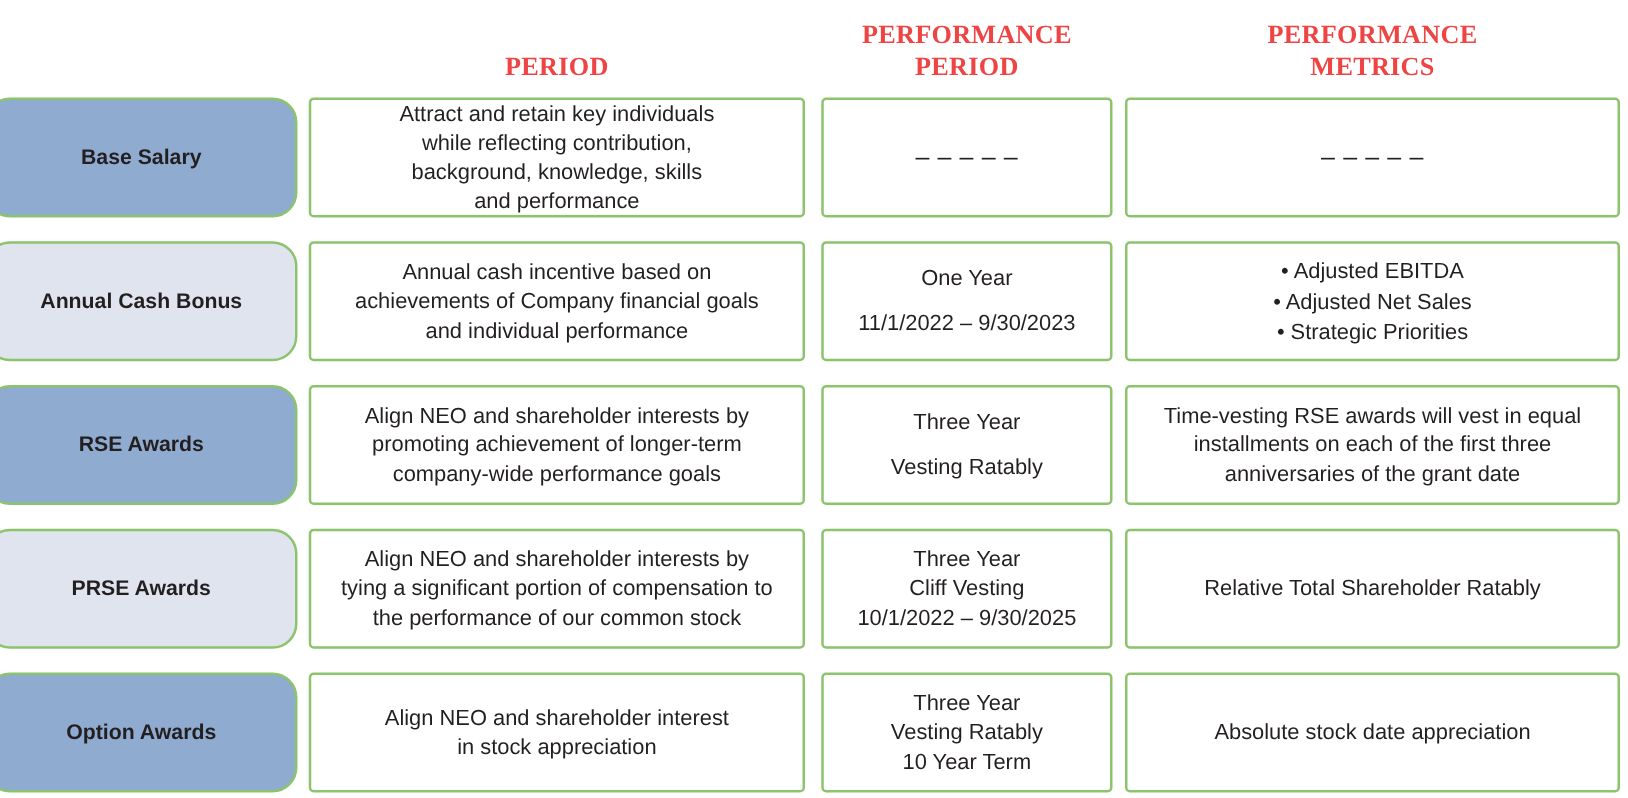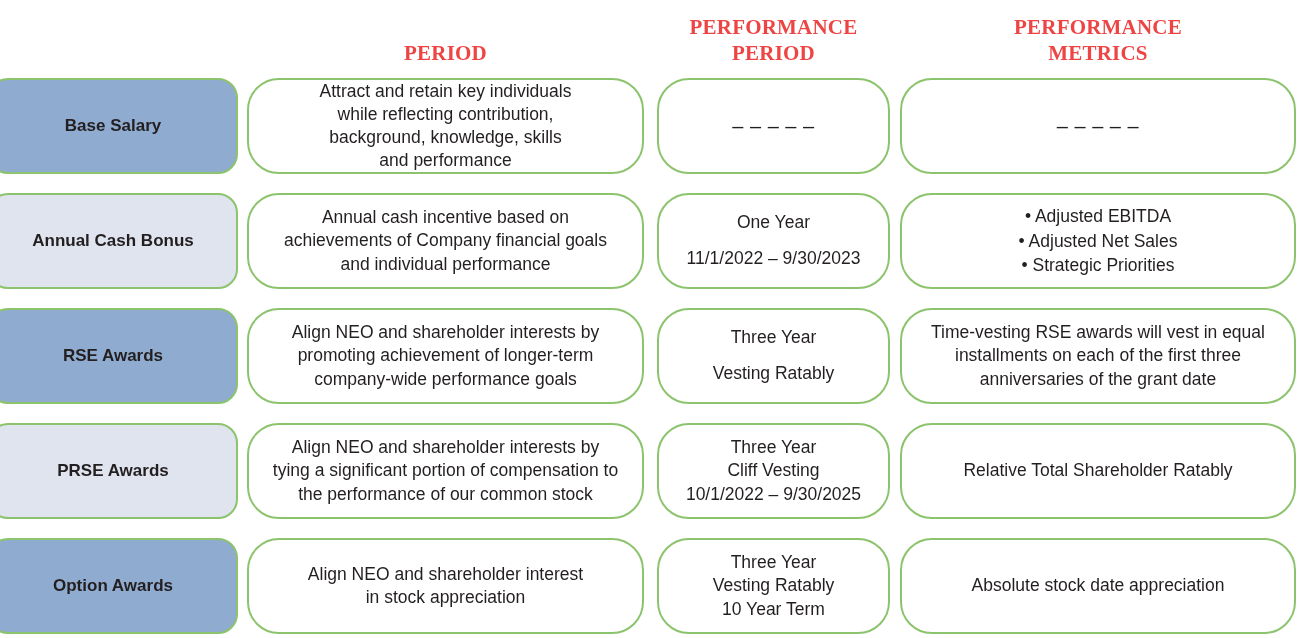--- a/index.html
+++ b/index.html
@@ -65,21 +65,21 @@
   .row.r2 { top: 308px; }
   .row.r3 { top: 423px; }
   .row.r4 { top: 538px; }
 
   .cell {
     position: absolute;
     top: 0;
     height: 96px;
     box-sizing: border-box;
     border: 2px solid #8cc36d;
-    border-radius: 32px;
+    border-radius: 4px;
     display: flex;
     align-items: center;
     justify-content: center;
     text-align: center;
     background: #ffffff;
   }
   .cell.c1 { left: -12px; width: 250px; border-radius: 20px; }
   .cell.c2 { left: 247px; width: 397px; }
   .cell.c3 { left: 657px; width: 233px; }
   .cell.c4 { left: 900px; width: 396px; }

